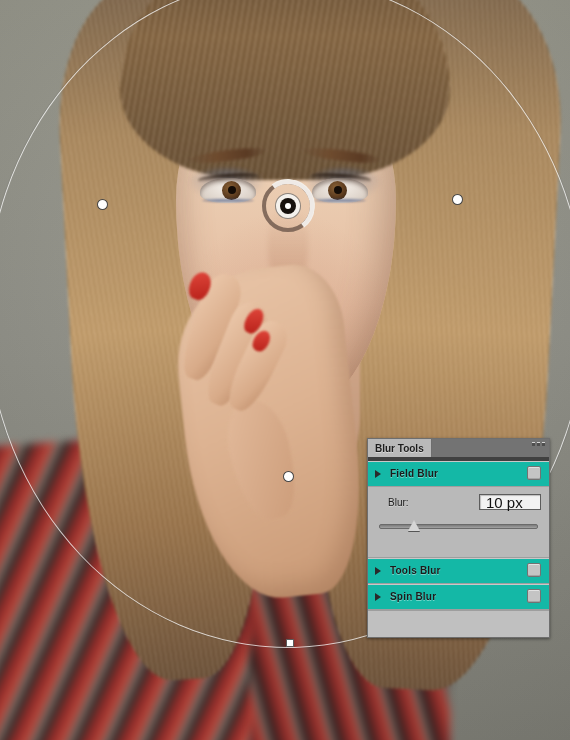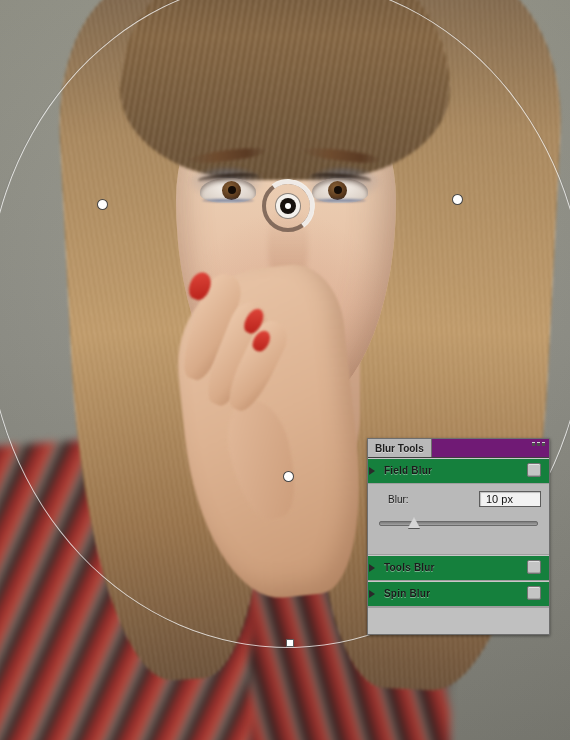--- a/index.html
+++ b/index.html
@@ -362,22 +362,22 @@
     background: #b9b9b9;
     border: 1px solid #6e6e6e;
     box-shadow: 0 1px 3px rgba(0,0,0,0.45);
     font-size: 10px;
     color: #1a1a1a;
     box-sizing: border-box;
   }
   #panel-tabbar {
     position: relative;
     height: 18px;
-    background: #701a75;
-    border-bottom: 1px solid #404040;
+    background: #737373;
+    border-bottom: 4px solid #404040;
   }
   #panel-tab {
     position: absolute;
     left: 0; top: 0;
     height: 18px;
     padding: 0 7px;
     display: flex;
     align-items: center;
     background: #b9b9b9;
     border-right: 1px solid #6e6e6e;
@@ -398,24 +398,24 @@
     width: 3px; height: 3px;
     background: #4e4e4e;
     border-top: 1px solid #d5d5d5;
   }
 
   .blur-row {
     position: relative;
     display: flex;
     align-items: center;
     height: 25px;
-    padding: 0 8px 0 1px;
+    padding: 0 8px 0 7px;
     border-bottom: 1px solid #9e9e9e;
     box-shadow: inset 0 1px 0 #c8c8c8;
-    background: #15803d;
+    background: #14b8a6;
   }
   .tri {
     width: 0; height: 0;
     margin-right: 9px;
     flex: none;
   }
   .tri.collapsed {
     border-left: 6px solid #2a2a2a;
     border-top: 4px solid transparent;
     border-bottom: 4px solid transparent;
@@ -467,21 +467,21 @@
     color: #202020;
     padding-left: 12px;
     text-shadow: 0 1px 0 rgba(255,255,255,0.35);
   }
   #blur-amount-field {
     width: 62px;
     height: 16px;
     background: #f2f2f2;
     border: 1px solid #5c5c5c;
     box-shadow: inset 1px 1px 1px rgba(0,0,0,0.22);
-    font-size: 11px;
+    font-size: 15px;
     color: #111;
     display: flex;
     align-items: center;
     padding-left: 6px;
     box-sizing: border-box;
   }
   #slider-wrap {
     position: relative;
     margin-top: 7px;
     height: 13px;

